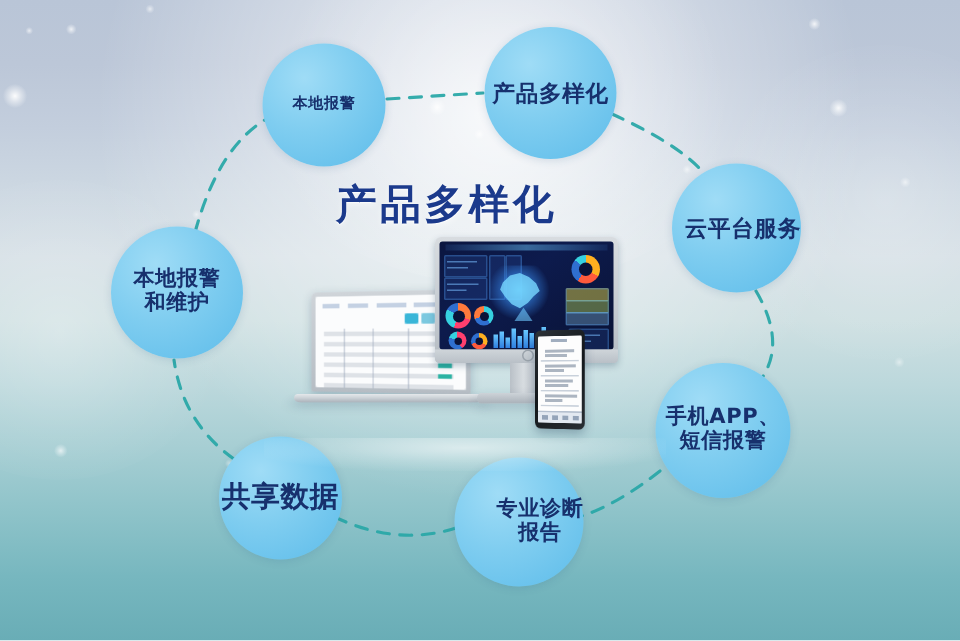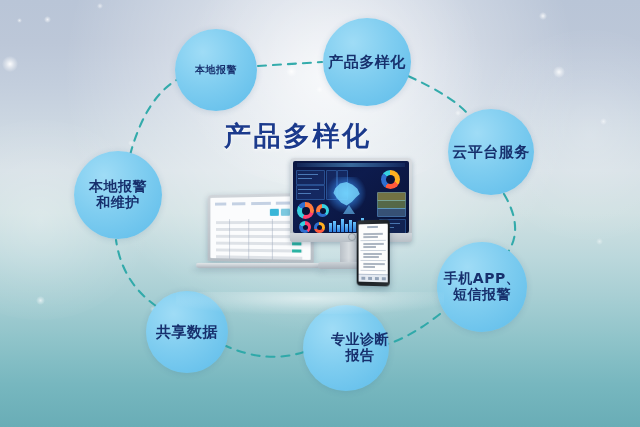--- a/index.html
+++ b/index.html
@@ -249,41 +249,41 @@
       <span>本地报警</span>
     </div>
   </div>
 
   <div class="node" style="left:323px; top:18px; width:88px; height:88px; font-size:15px;">
     <div>
       <span>产品多样化</span>
     </div>
   </div>
 
-  <div class="node" style="left:448px; top:109px; width:86px; height:86px; font-size:15px;">
+  <div class="node" style="left:448px; top:109px; width:86px; height:86px; font-size:15px;justify-content:flex-end;">
     <div>
       <span>云平台服务</span>
     </div>
   </div>
 
   <div class="node" style="left:437px; top:242px; width:90px; height:90px; font-size:14px;">
     <div>
       <span>手机APP、</span>
       <span>短信报警</span>
     </div>
   </div>
 
   <div class="node" style="left:303px; top:305px; width:86px; height:86px; font-size:14px;justify-content:flex-end;">
     <div>
       <span>专业诊断</span>
       <span>报告</span>
     </div>
   </div>
 
-  <div class="node" style="left:146px; top:291px; width:82px; height:82px; font-size:15px;">
+  <div class="node" style="left:146px; top:291px; width:82px; height:82px; font-size:19px;">
     <div>
       <span>共享数据</span>
     </div>
   </div>
 
   <div class="node" style="left:74px; top:151px; width:88px; height:88px; font-size:14px;">
     <div>
       <span>本地报警</span>
       <span>和维护</span>
     </div>

